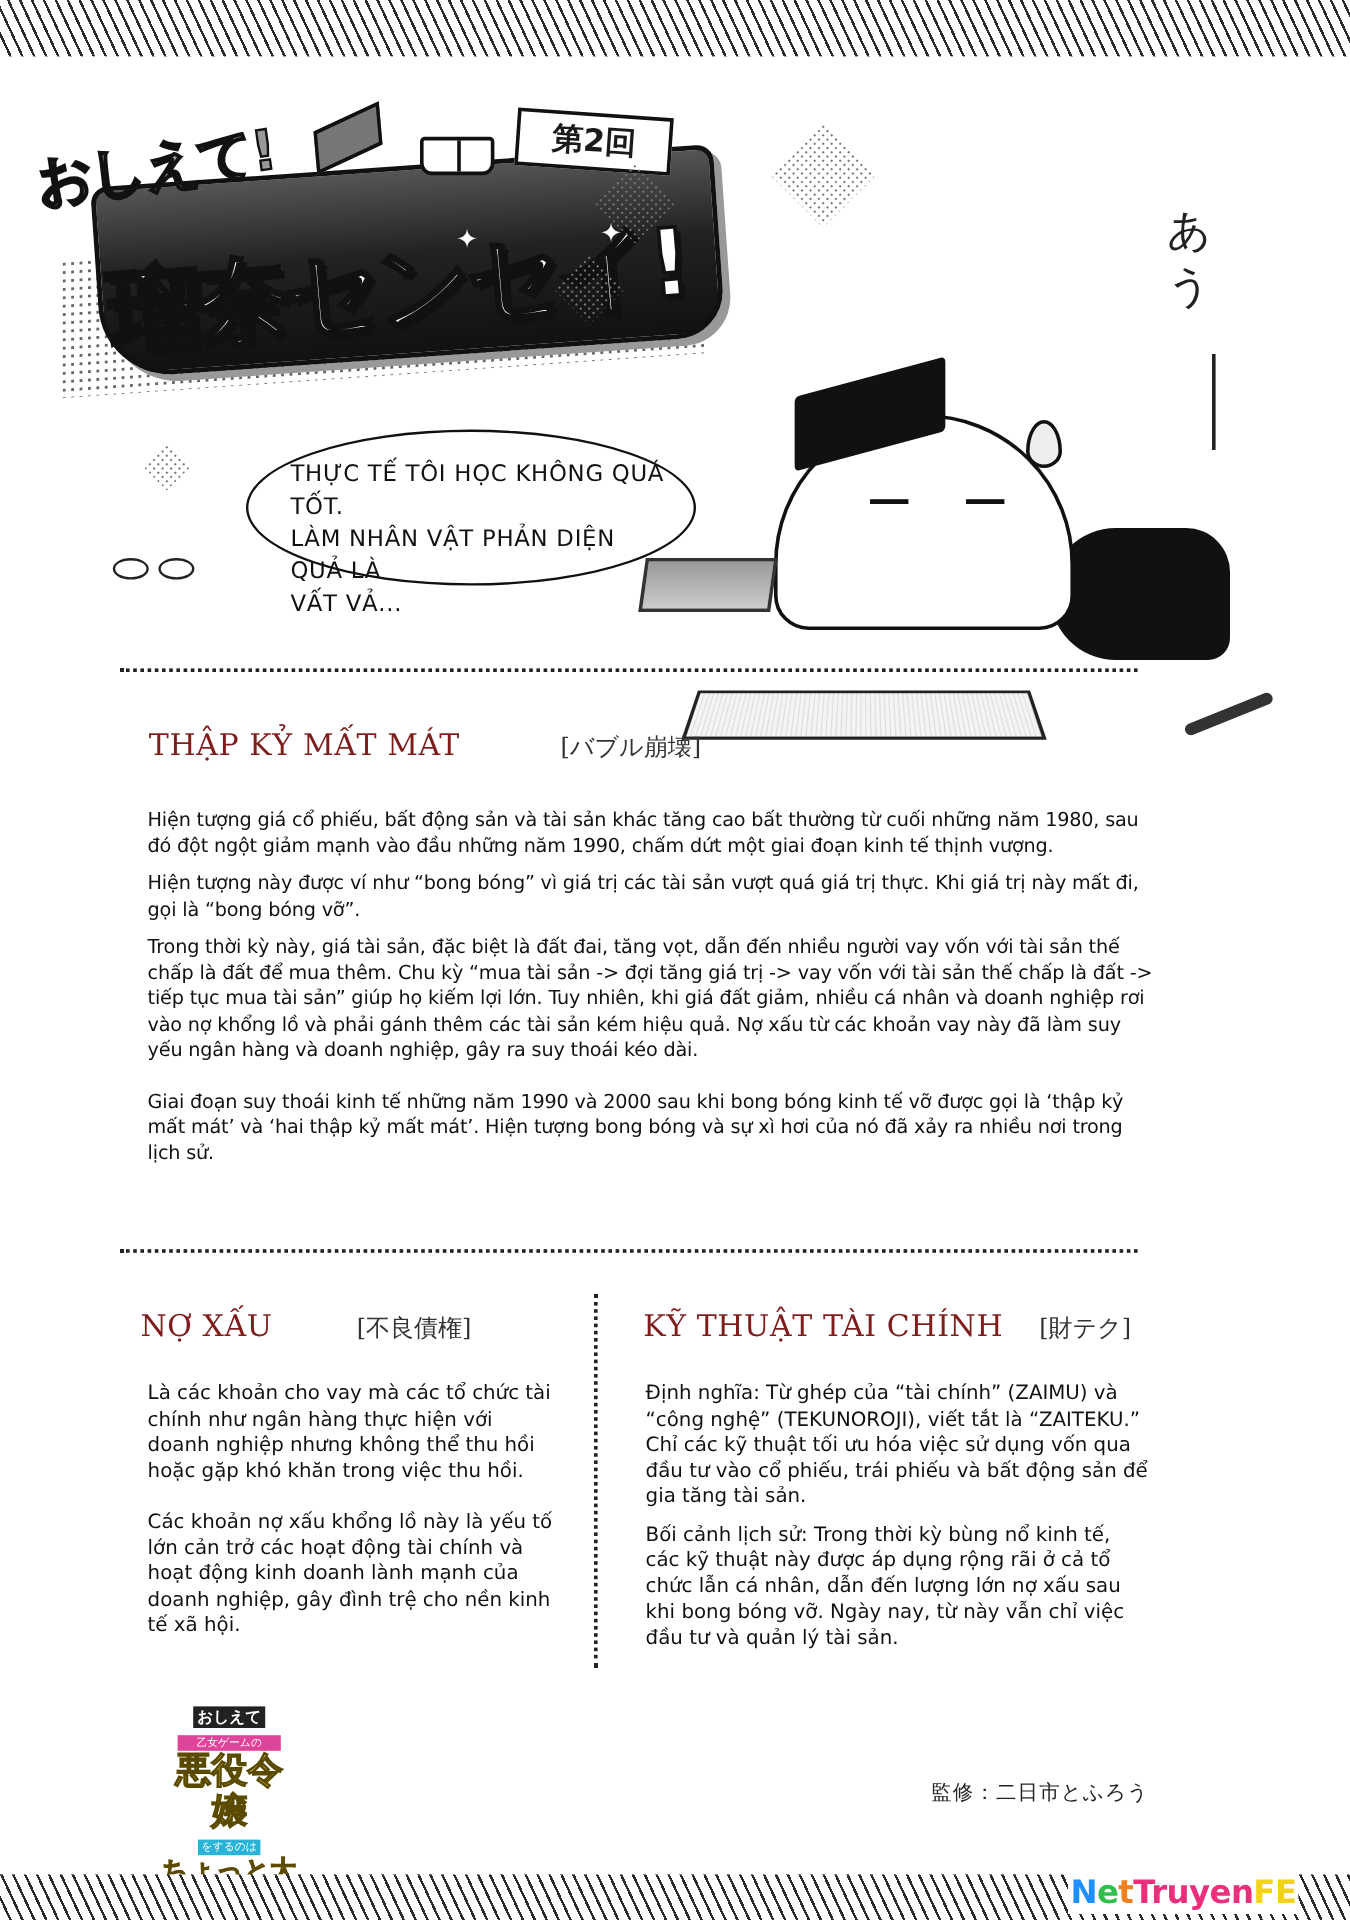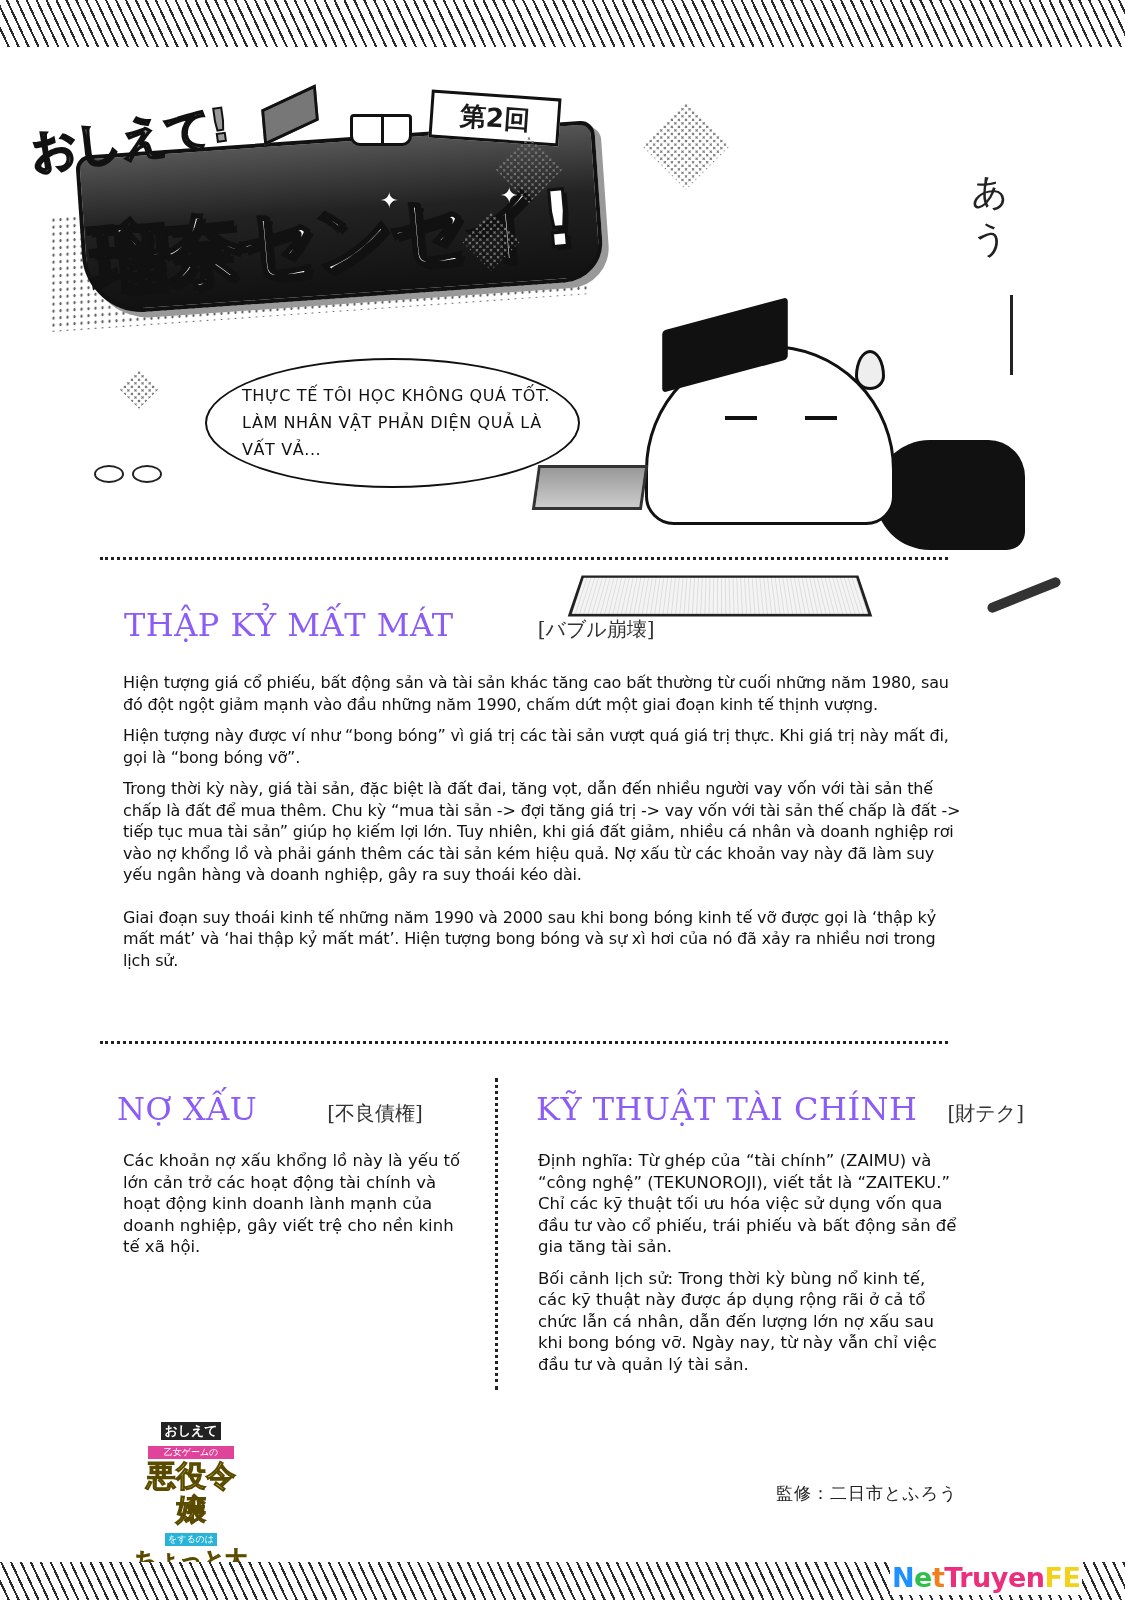--- a/index.html
+++ b/index.html
@@ -100,31 +100,31 @@
     position: absolute; top: 10px; width: 30px; height: 18px; border: 2.5px solid #222; border-radius: 50%;
   }
 
   
   .speech-bubble {
     position: absolute; left: 205px; top: 358px; width: 375px; height: 130px;
     border: 2.5px solid #111; border-radius: 50%; background: #fff;
   }
   .speech-text {
     position: absolute; left: 242px; top: 382px; width: 320px;
-    font-family: "DejaVu Sans", sans-serif; font-size: 16px; line-height: 27px;
+    font-family: "DejaVu Sans", sans-serif; font-size: 19px; line-height: 27px;
     letter-spacing: 0.6px; color: #111;
   }
 
   
   .dotted-h { position: absolute; height: 0; border-top: 3px dotted #222; }
   .dotted-v { position: absolute; width: 0; border-left: 3px dotted #222; }
 
   
   .sec-head { position: absolute; display: flex; align-items: baseline; }
-  .sec-title { font-family: "DejaVu Serif", serif; font-size: 32px; color: #8b5cf6; letter-spacing: 0.5px; }
+  .sec-title { font-family: "DejaVu Serif", serif; font-size: 25px; color: #7f1d1d; letter-spacing: 0.5px; }
   .sec-jp { font-family: "DejaVu Serif", serif; font-size: 20px; color: #333; }
 
   .body-text {
     position: absolute; font-family: "DejaVu Sans", sans-serif; color: #111;
   }
   .body-text p { margin-bottom: 10px; }
   .main-body { left: 123px; top: 672px; width: 840px; font-size: 16px; line-height: 21.5px; letter-spacing: -0.15px; }
   .col-body { font-size: 16.5px; line-height: 21.5px; }
   .col-body p { margin-bottom: 21px; }
 
@@ -205,21 +205,22 @@
 </div>
 
 <div class="dotted-h" style="left:100px;top:1041px;width:848px;"></div>
 <div class="dotted-v" style="left:495px;top:1078px;height:312px;"></div>
 
 <div class="sec-head" style="left:117px;top:1090px;">
   <span class="sec-title">NỢ XẤU</span>
   <span class="sec-jp" style="margin-left:70px;">[不良債権]</span>
 </div>
 <div class="body-text col-body" style="left:123px;top:1150px;width:340px;">
-  <p>Các khoản nợ xấu khổng lồ này là yếu tố lớn cản trở các hoạt động tài chính và hoạt động kinh doanh lành mạnh của doanh nghiệp, gây viết trệ cho nền kinh tế xã hội.</p>
+  <p>Là các khoản cho vay mà các tổ chức tài chính như ngân hàng thực hiện với doanh nghiệp nhưng không thể thu hồi hoặc gặp khó khăn trong việc thu hồi.</p>
+  <p>Các khoản nợ xấu khổng lồ này là yếu tố lớn cản trở các hoạt động tài chính và hoạt động kinh doanh lành mạnh của doanh nghiệp, gây đình trệ cho nền kinh tế xã hội.</p>
 </div>
 
 <div class="sec-head" style="left:536px;top:1090px;">
   <span class="sec-title">KỸ THUẬT TÀI CHÍNH</span>
   <span class="sec-jp" style="margin-left:30px;">[財テク]</span>
 </div>
 <div class="body-text col-body" style="left:538px;top:1150px;width:420px;">
   <p style="margin-bottom:10px;">Định nghĩa: Từ ghép của “tài chính” (ZAIMU) và “công nghệ” (TEKUNOROJI), viết tắt là “ZAITEKU.” Chỉ các kỹ thuật tối ưu hóa việc sử dụng vốn qua đầu tư vào cổ phiếu, trái phiếu và bất động sản để gia tăng tài sản.</p>
   <p>Bối cảnh lịch sử: Trong thời kỳ bùng nổ kinh tế, các kỹ thuật này được áp dụng rộng rãi ở cả tổ chức lẫn cá nhân, dẫn đến lượng lớn nợ xấu sau khi bong bóng vỡ. Ngày nay, từ này vẫn chỉ việc đầu tư và quản lý tài sản.</p>
 </div>

